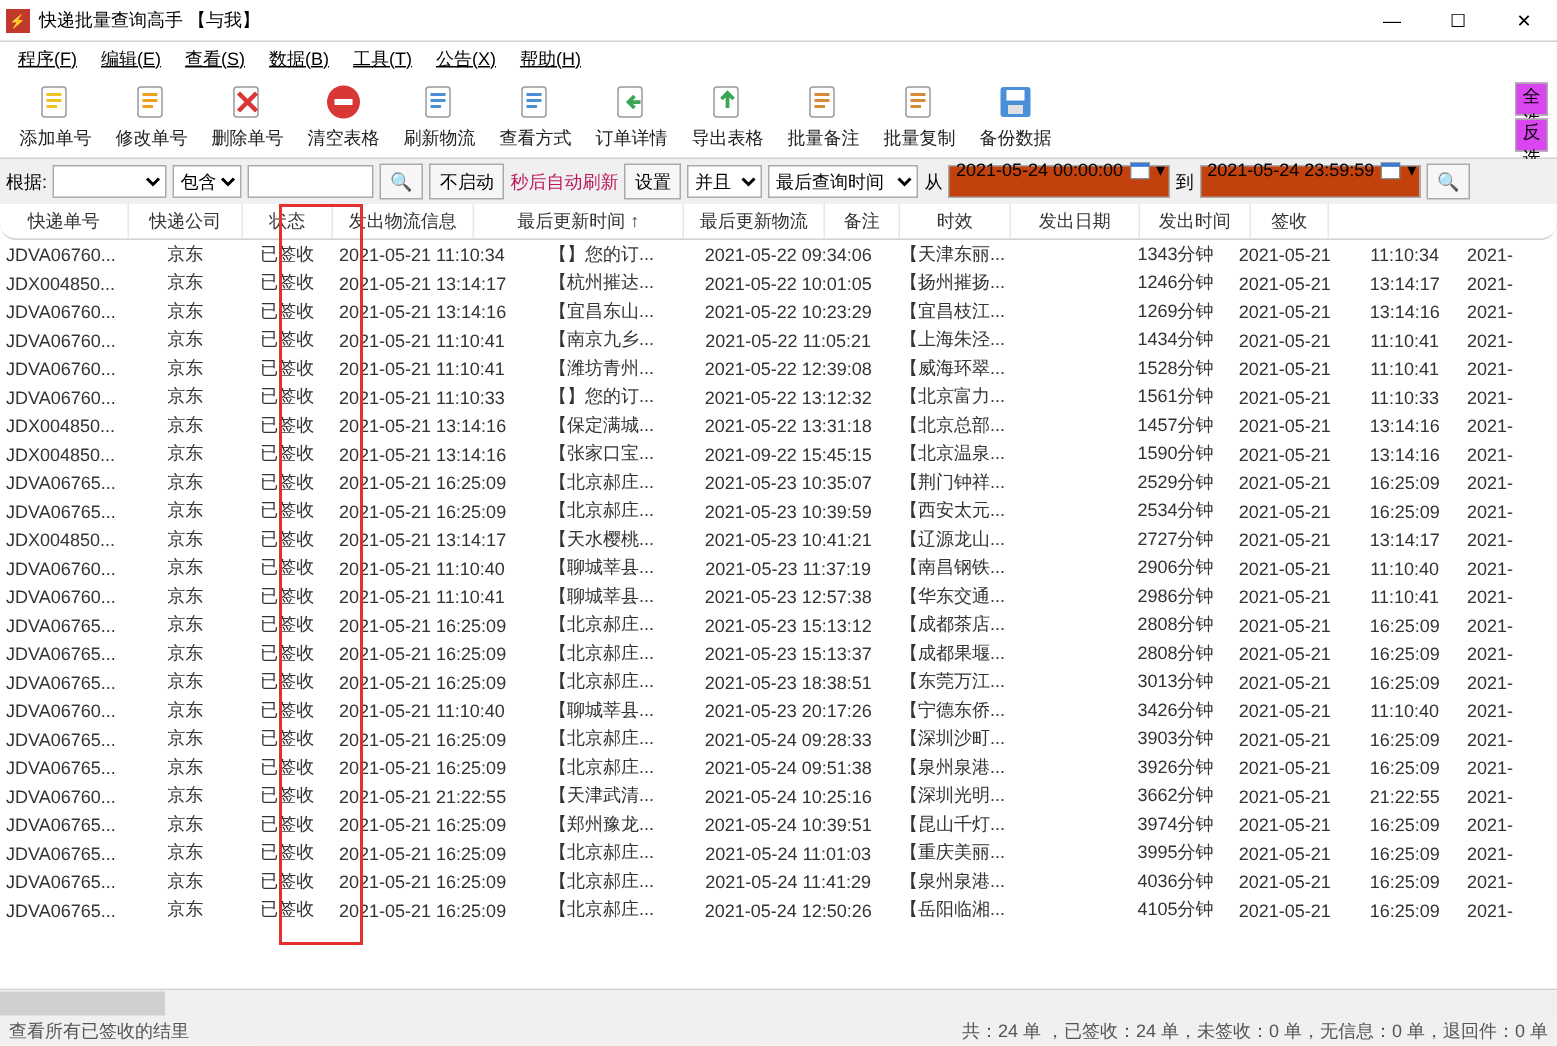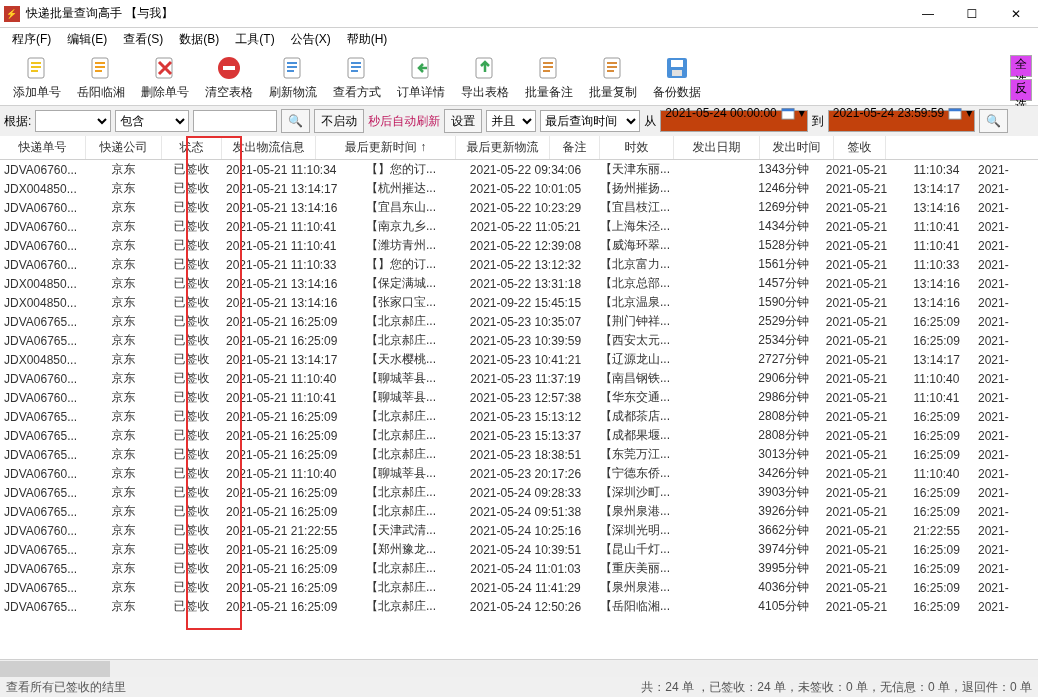--- a/index.html
+++ b/index.html
@@ -3,35 +3,35 @@
 <meta charset="utf-8">
 <style>
 * { margin: 0; padding: 0; box-sizing: border-box; font-family: "Microsoft YaHei", "SimSun", Arial, sans-serif; font-size: 12px; }
 body { background: #f0f0f0; width: 1038px; height: 697px; overflow: hidden; display: flex; flex-direction: column; }
 .titlebar { background: #fff; height: 28px; display: flex; align-items: center; padding-left: 4px; border-bottom: 1px solid #d0d0d0; }
 .titlebar .appicon { width: 16px; height: 16px; background: #c0392b; margin-right: 6px; display:flex; align-items:center; justify-content:center; color:#fff; font-size:9px;}
 .titlebar .title { flex: 1; }
 .winbtns { display: flex; }
 .winbtns div { width: 44px; height: 28px; display: flex; align-items: center; justify-content: center; }
 .menubar { background: #fff; height: 22px; display: flex; align-items: center; padding-left: 6px; gap: 4px; }
-.menubar span { padding: 2px 6px; }
+.menubar span { padding: 2px 6px; text-decoration: underline; }
 .toolbar { background: #fff; height: 56px; display: flex; align-items: center; padding-left: 6px; gap: 2px; border-bottom: 1px solid #d0d0d0; }
 .tbtn { display: flex; flex-direction: column; align-items: center; justify-content: center; width: 62px; height: 52px; gap: 2px; }
 .tbtn .ic { width: 28px; height: 28px; display:flex; align-items:center; justify-content:center; }
 .tbtn .lbl { font-size: 12px; color: #222; }
 .rightstack { margin-left:auto; display:flex; flex-direction:column; gap:2px; padding-right:6px;}
 .rightstack button { height:22px; width:22px; border:1px solid #aaa; background:#d946ef;font-family:Liberation Serif, serif;}
 .filterbar { background: #f0f0f0; height: 30px; display: flex; align-items: center; padding: 0 4px; gap: 4px; }
 .filterbar select, .filterbar input[type=text] { height: 22px; border: 1px solid #aaa; background: #fff; font-size:12px; }
 .filterbar button { height: 24px; border: 1px solid #aaa; background: #f6f6f6; padding: 0 6px; }
 .filterbar .muted { color: #be185d; }
 .datebox { display:inline-flex; align-items:center; border:1px solid #aaa; background:#c2410c; height:22px; padding:0 2px 16px 4px; gap:4px;}
 .datebox .calicon { width:14px; height:14px; }
 .table-wrap { flex: 1; background: #fff; overflow: hidden; position: relative; }
-.thead { display: flex; height: 24px; background: #fff; border-bottom: 1px solid #d0d0d0; }
+.thead { display: flex; height: 24px; background: #fff; border-bottom: 1px solid #d0d0d0; border-radius: 11px; }
 .th { border-right: 1px solid #e7e7e7; display: flex; align-items: center; justify-content: center; color: #333; position: relative; overflow:hidden; white-space:nowrap; }
 .tbody { overflow: hidden; }
 .tr { display: flex; height: 19px; align-items: center; }
 .td { border-right: 1px solid transparent; padding: 0 4px; overflow: hidden; white-space: nowrap; text-overflow: ellipsis; color: #333; }
 .c0{width:86px;} .c1{width:76px;text-align:center;} .c2{width:60px;text-align:center;} .c3{width:140px;}
 .c4{width:94px;} .c5{width:140px;text-align:center;} .c6{width:94px;} .c7{width:50px;}
 .c8{width:74px;text-align:right;} .c9{width:86px;text-align:center;} .c10{width:74px;text-align:center;} .c11{width:52px;}
 .redbox { position: absolute; border: 2px solid #e53030; left: 186px; top: 0; width: 56px; height: 494px; pointer-events: none; }
 .hscroll { height: 18px; background: #f0f0f0; border-top: 1px solid #d0d0d0; display:flex; align-items:center;}
 .hscroll .track{flex:1; height:16px; background:#efefef; position:relative;}
@@ -77,21 +77,21 @@
     </div>
     <div class="tbtn">
       <div class="ic">
         <svg width="28" height="28">
           <rect x="5" y="4" width="16" height="20" rx="2" fill="#fff" stroke="#999"></rect>
           <rect x="8" y="8" width="10" height="2" fill="#f0a020"></rect>
           <rect x="8" y="12" width="10" height="2" fill="#f0a020"></rect>
           <rect x="8" y="16" width="7" height="2" fill="#f0a020"></rect>
         </svg>
       </div>
-      <div class="lbl">岳阳临湘</div>
+      <div class="lbl">修改单号</div>
     </div>
     <div class="tbtn">
       <div class="ic">
         <svg width="28" height="28">
           <rect x="5" y="4" width="16" height="20" rx="2" fill="#fff" stroke="#999"></rect>
           <path d="M8 8 L20 20 M20 8 L8 20" stroke="#d93636" stroke-width="3"></path>
         </svg>
       </div>
       <div class="lbl">删除单号</div>
     </div>
@@ -178,21 +178,21 @@
     </div>
     <div class="rightstack">
       <button>全选</button>
       <button>反选</button>
     </div>
   </div>
 
 <div class="filterbar">
   <span>根据:</span>
   <select style="width:76px"><option></option></select>
-  <select style="width:74px"><option>包含</option></select>
+  <select style="width:46px"><option>包含</option></select>
   <input type="text" style="width: 84px;">
   <button>🔍</button>
   <button>不启动</button>
   <span class="muted">秒后自动刷新</span>
   <button>设置</button>
   <select style="width:50px"><option>并且</option></select>
   <select style="width:100px"><option>最后查询时间</option></select>
   <span>从</span>
   <span class="datebox">
     <span>2021-05-24 00:00:00</span>

